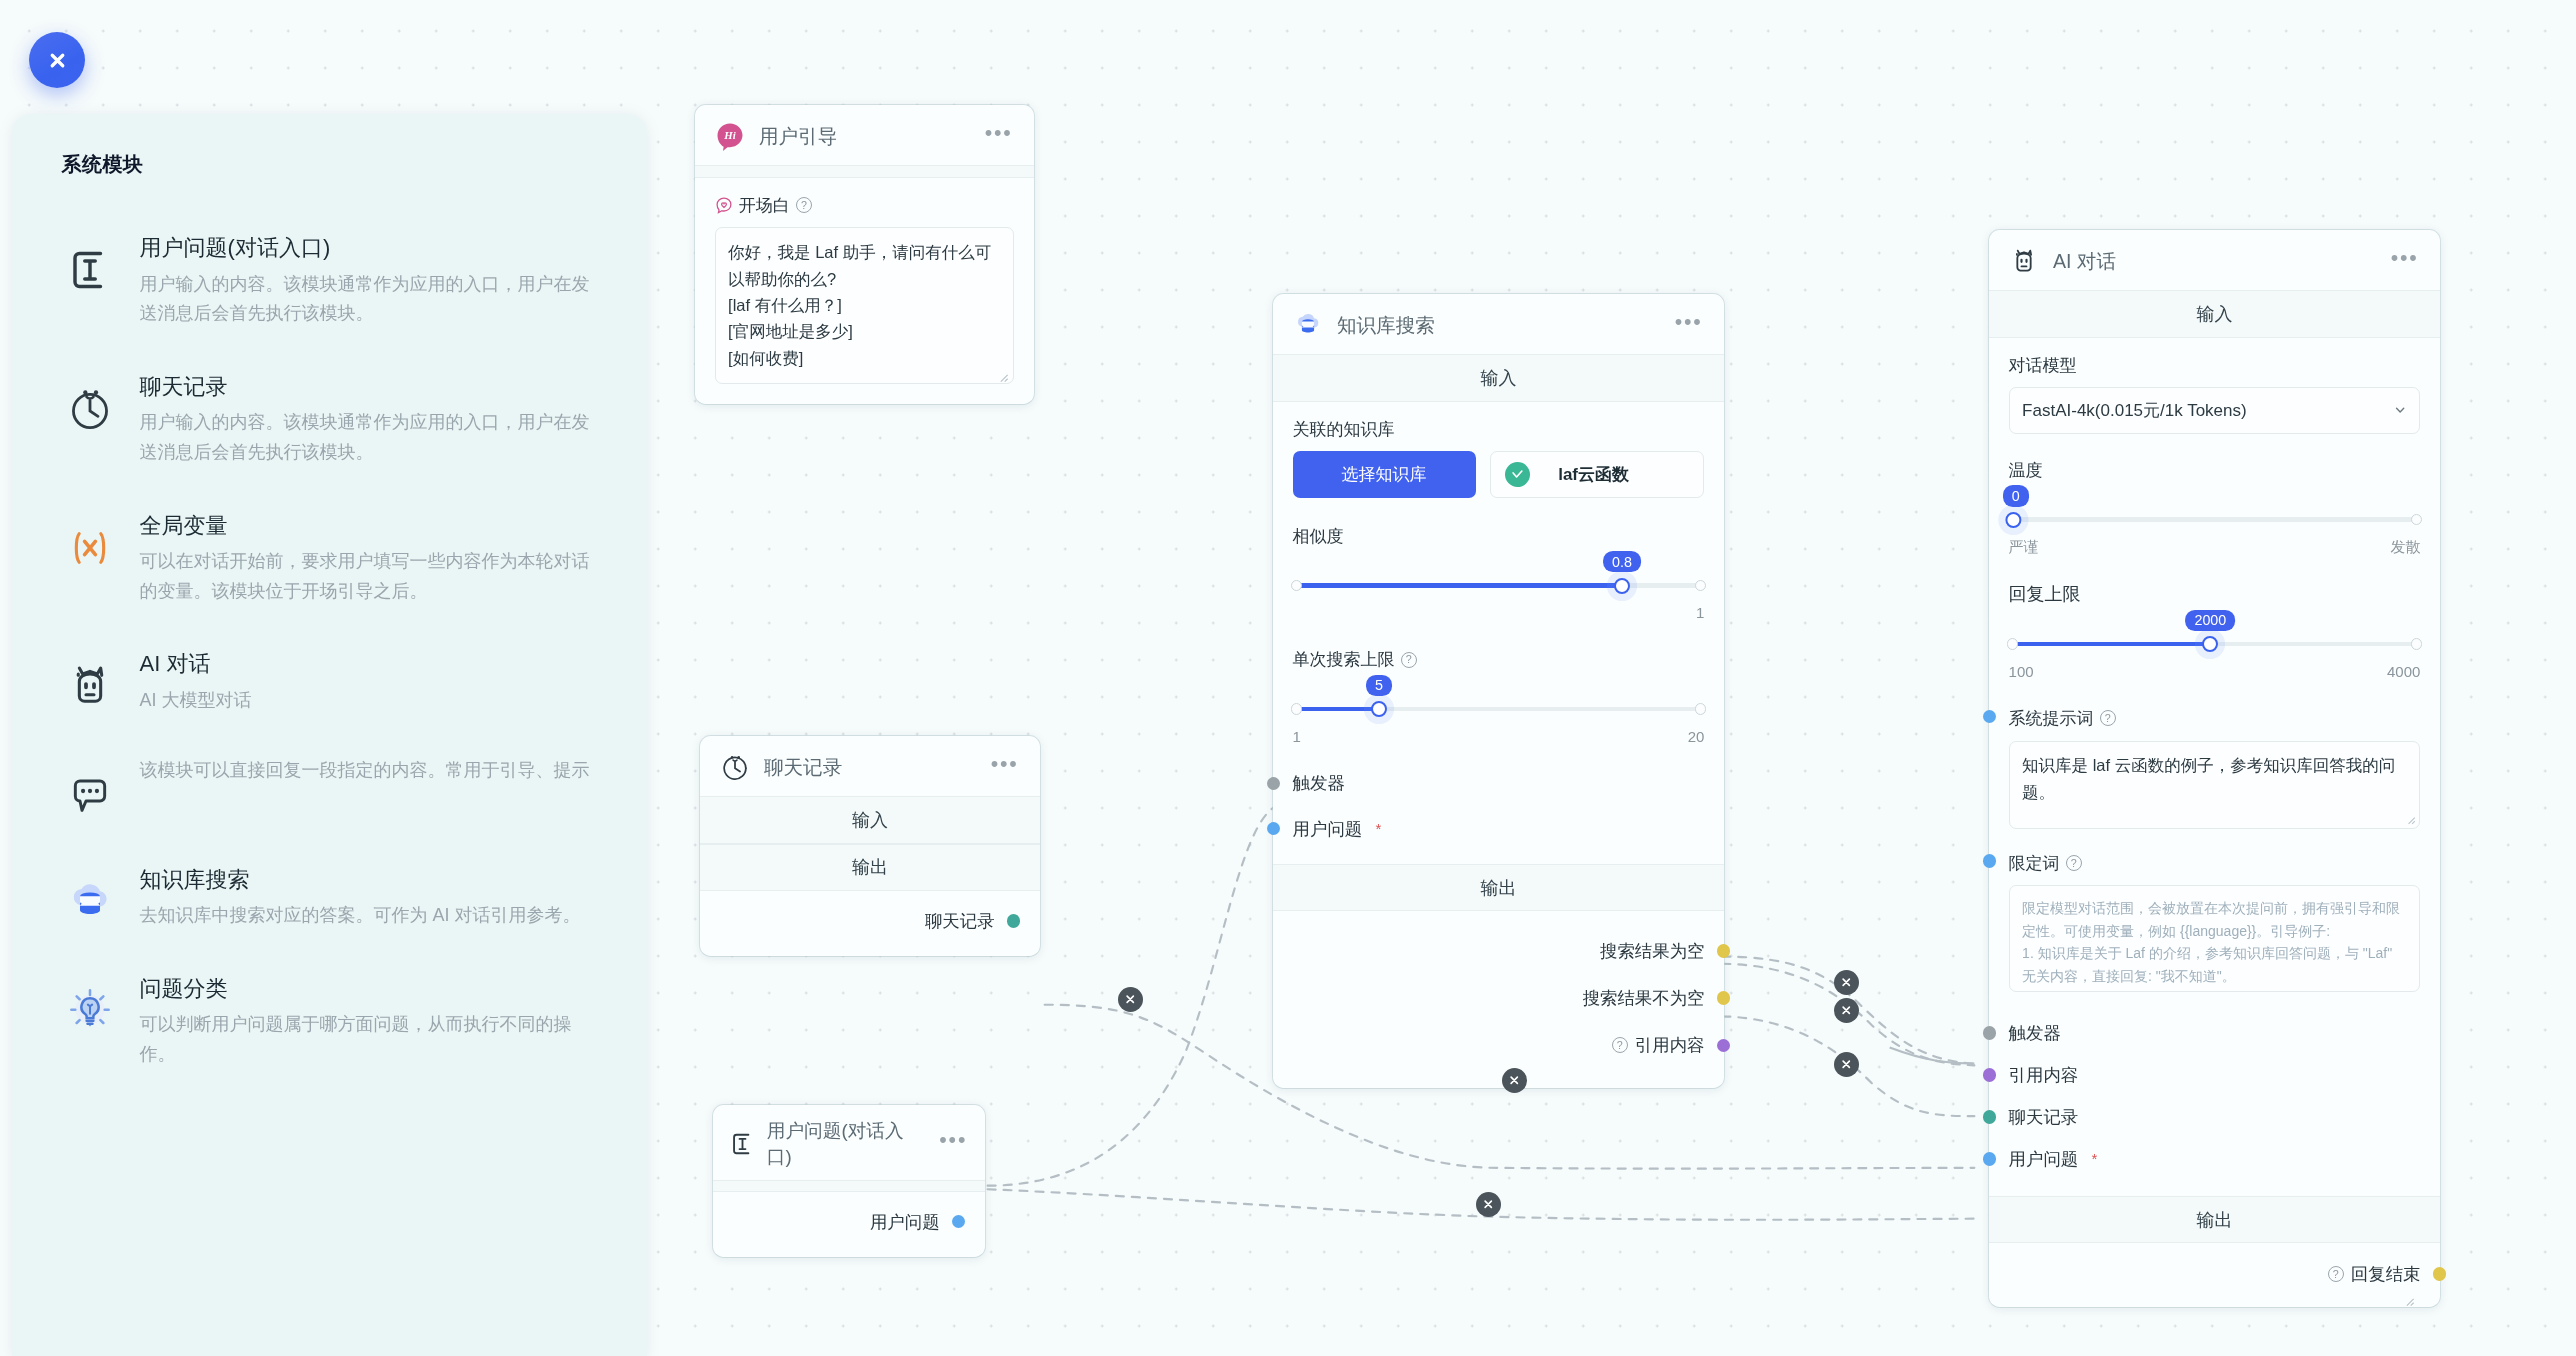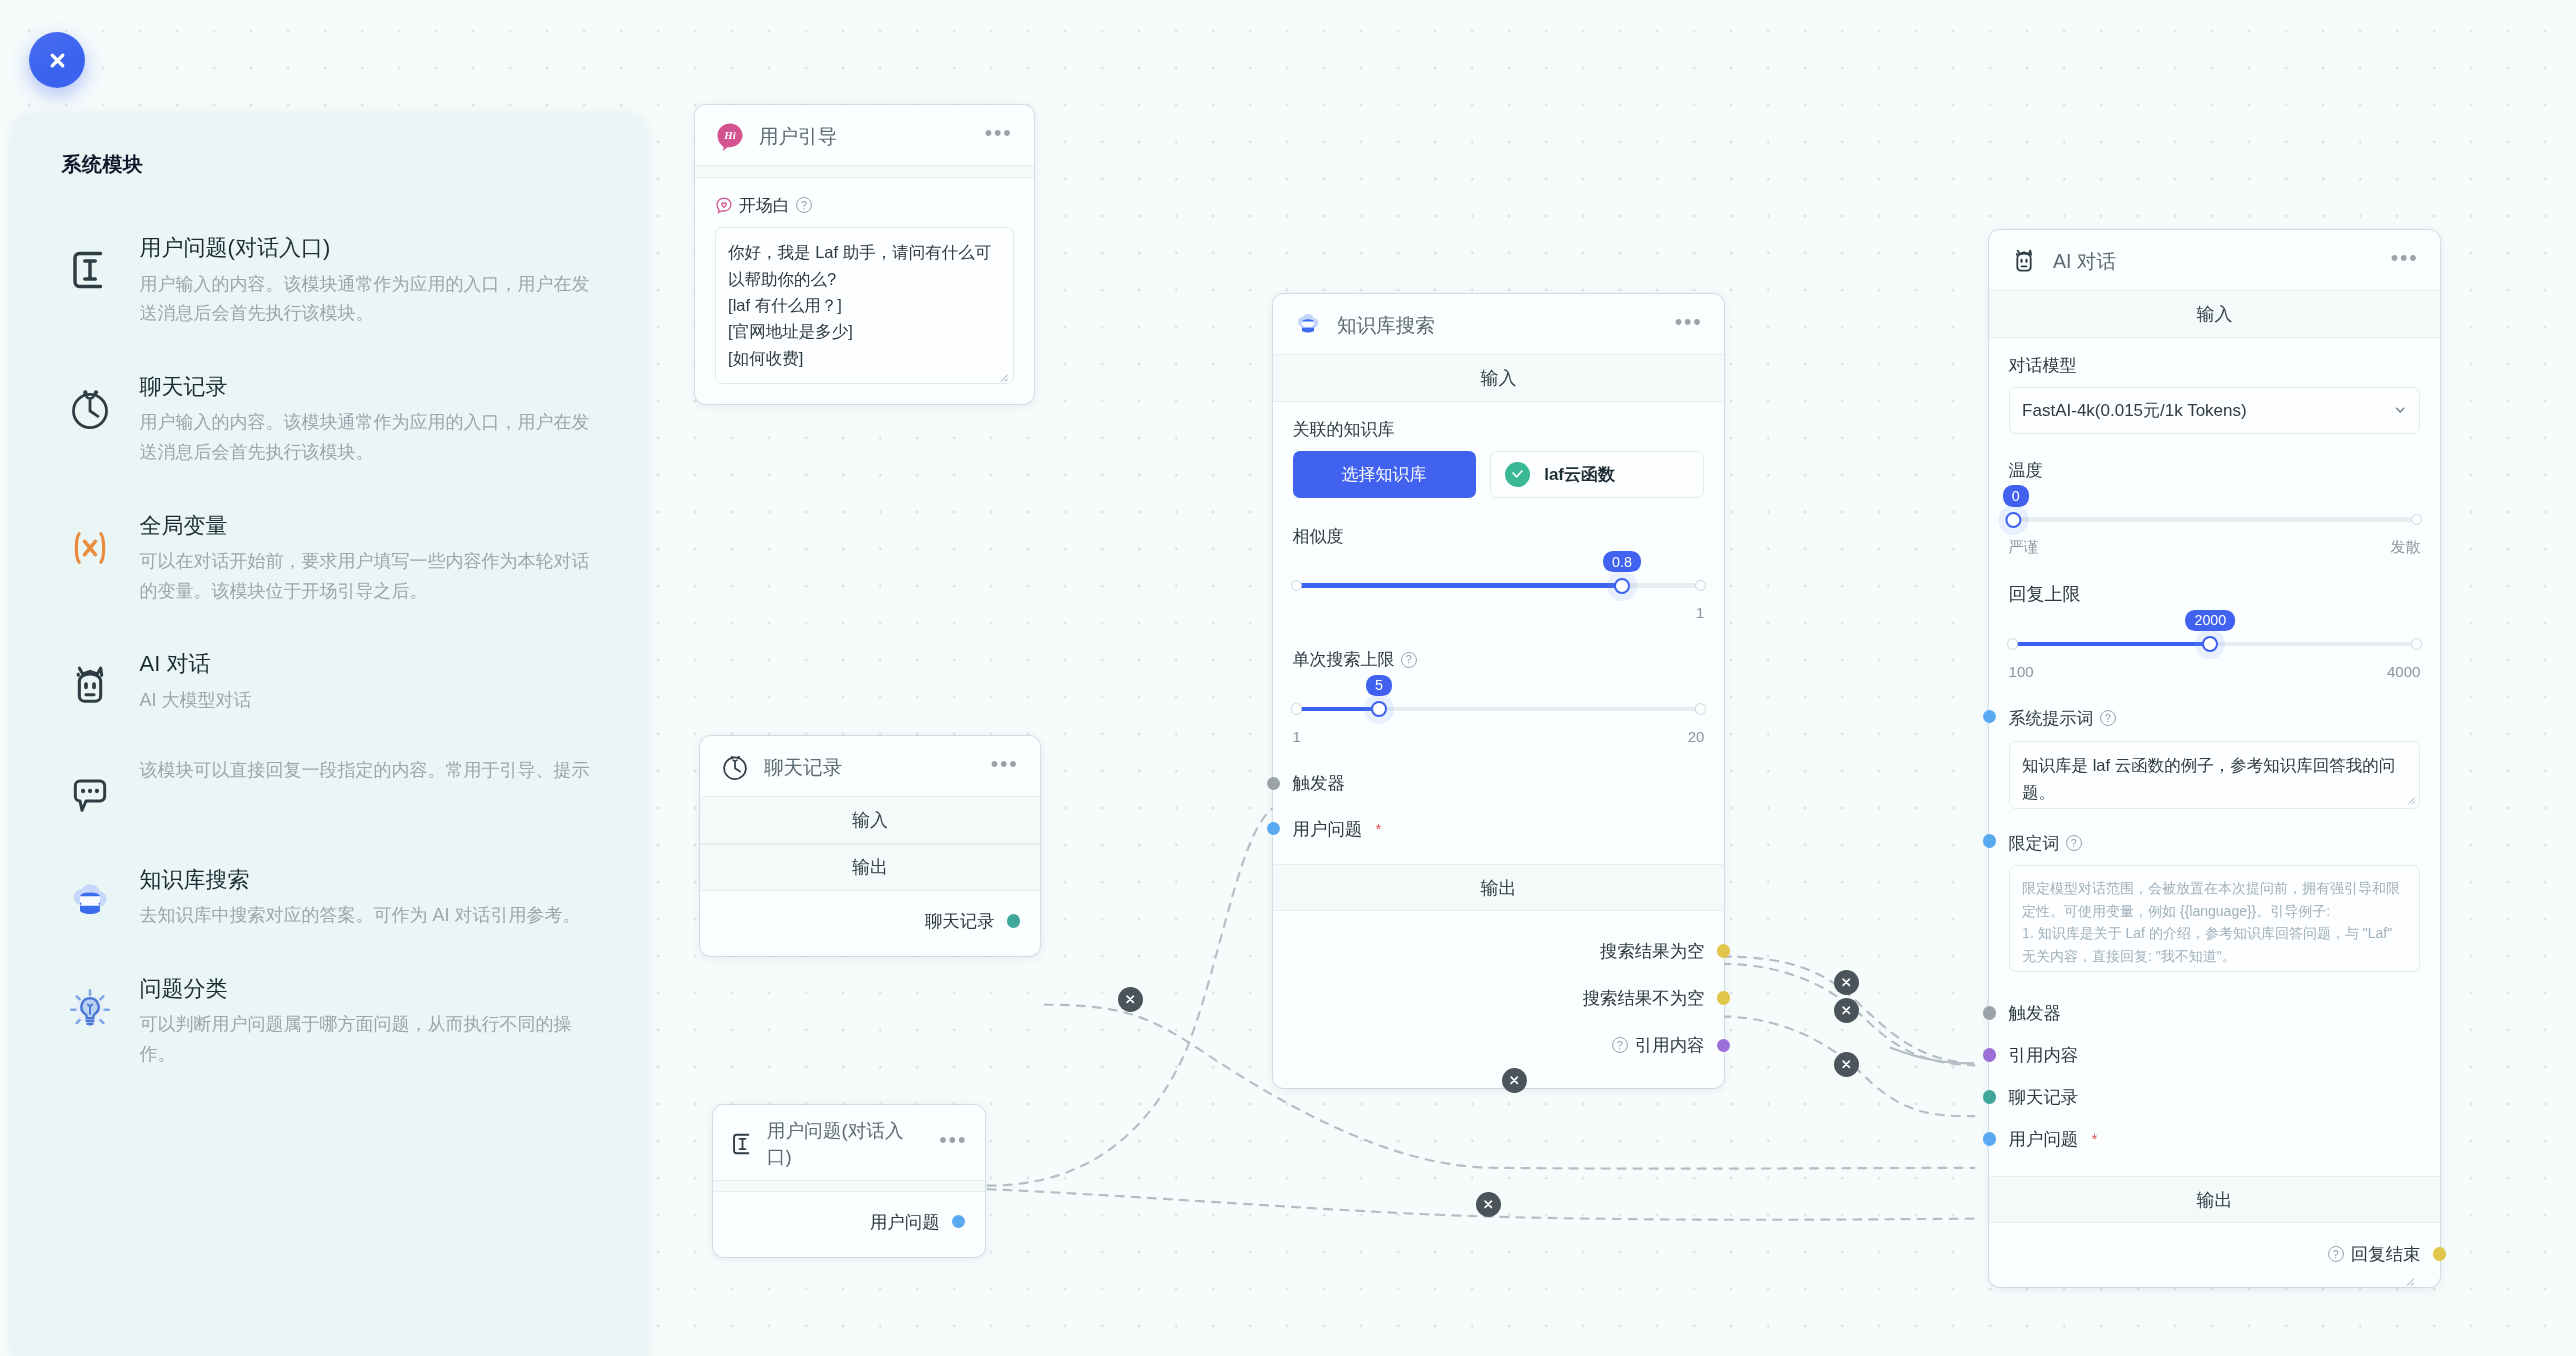--- a/index.html
+++ b/index.html
@@ -185,21 +185,21 @@
   
   .kb-row { display: flex; gap: 14.3px; }
   .kb-btn {
     flex: 0 0 183px; background: #4062ef; color: #fff;
     font-size: 17px; font-weight: 500; text-align: center;
     border-radius: 7.1px; padding: 11.6px 0; cursor: pointer; border: none;
   }
   .kb-tag {
     flex: 1; border: 0.9px solid #e3eaec; border-radius: 7.1px;
     background: #fcfeff; display: flex; align-items: center;
-    gap: 14px; padding: 8px 14.3px; font-size: 17px;
+    gap: 28px; padding: 8px 14.3px; font-size: 17px;
     font-weight: bold; color: #1e2c34; cursor: pointer;
   }
   .kb-tag .laf {
     width: 25px; height: 25px; border-radius: 50%;
     background: #3ab795; display:flex; align-items:center; justify-content:center;
     flex: 0 0 25px;
   }
 </style>
 </head>
 <body>
@@ -474,21 +474,21 @@
       <div class="slider-scale">
         <span>100</span>
         <span>4000</span>
       </div>
 
       <div class="field-label" style="margin-top:27px;position:relative;">
         <span class="port" style="position:absolute;left:-26px;top:2.7px;background:#5aa9f0;"></span>
         <span>系统提示词</span>
         <span class="qm">?</span>
       </div>
-      <div class="ta" style="height:68px;">知识库是 laf 云函数的例子，参考知识库回答我的问题。<svg class="grip" viewBox="0 0 12 12">
+      <div class="ta" style="height:88px;">知识库是 laf 云函数的例子，参考知识库回答我的问题。<svg class="grip" viewBox="0 0 12 12">
             <path d="M11 4 L4 11 M11 8 L8 11" stroke="#b8c4c9" stroke-width="1.2" fill="none"></path>
           </svg></div>
 
       <div class="field-label" style="margin-top:23px;position:relative;">
         <span class="port" style="position:absolute;left:-26px;top:2.7px;background:#5aa9f0;"></span>
         <span>限定词</span>
         <span class="qm">?</span>
       </div>
       <div class="ta placeholder" style="height:107px;">限定模型对话范围，会被放置在本次提问前，拥有强引导和限定性。可使用变量，例如 {{language}}。引导例子:
 1. 知识库是关于 Laf 的介绍，参考知识库回答问题，与 "Laf" 无关内容，直接回复: "我不知道"。

